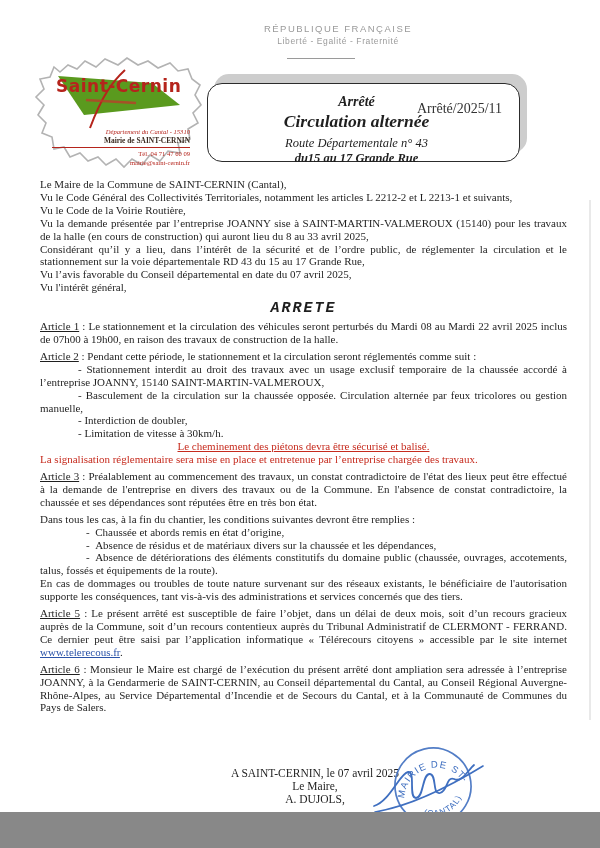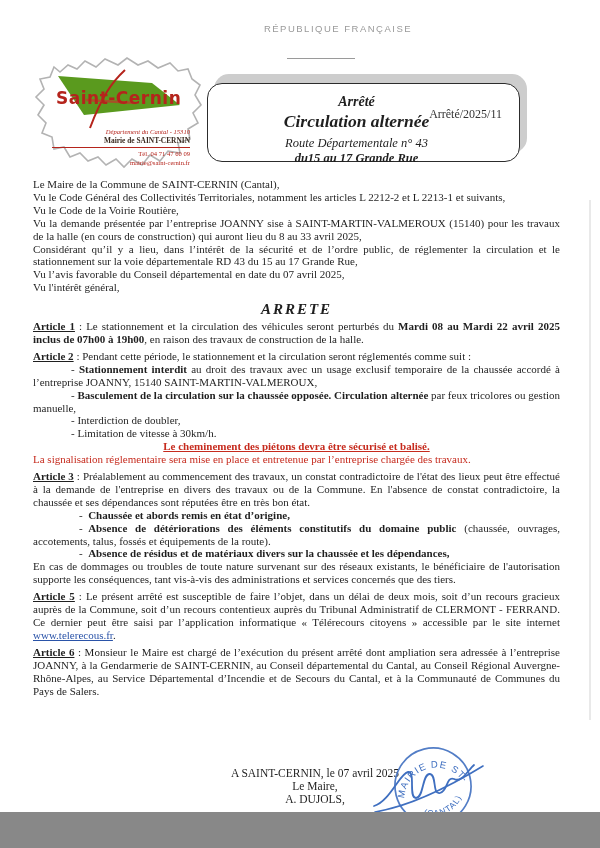--- a/index.html
+++ b/index.html
@@ -12,66 +12,67 @@
               font-family:"Liberation Sans",sans-serif;color:#9a9a9a;}
   .republique .l1{font-size:9.5px;letter-spacing:1.5px;}
   .republique .l2{font-size:8.5px;letter-spacing:.6px;margin-top:2px;}
   .rep-divider{position:absolute;left:287px;top:58px;width:68px;border-top:1.3px solid #9a9a9a;}
 
   
   .logo{position:absolute;left:28px;top:52px;width:182px;height:128px;}
   .logo svg{position:absolute;left:0;top:0;}
   .logo-name{position:absolute;left:28px;top:24px;width:170px;
              font-family:"DejaVu Sans",sans-serif;font-weight:bold;font-size:17px;
-             letter-spacing:.5px;color:#b5241c;white-space:nowrap;margin-top:12px;}
+             letter-spacing:.5px;color:#b5241c;white-space:nowrap;}
   .logo-info{position:absolute;left:24px;top:76px;width:138px;text-align:right;line-height:8.5px;}
   .logo-info .dept{font-size:6.6px;font-style:italic;color:#b5241c;}
   .logo-info .mairie{font-size:7.4px;font-weight:bold;color:#3a2a20;
                      border-bottom:1px solid #b5241c;padding-bottom:2px;margin-bottom:2px;}
   .logo-info .tel,.logo-info .mail{font-size:6.6px;color:#b5241c;}
 
   
   .titlebox{position:absolute;left:207px;top:83px;width:313px;height:79px;background:#fff;
             border:1.4px solid #2c2c2c;border-radius:15px;box-shadow:7px -9px 0 #cdcdcd;
             text-align:center;padding-top:10px;box-sizing:border-box;}
   .titlebox .t1{font-size:14px;font-weight:bold;font-style:italic;}
   .titlebox .t2{font-size:17.5px;font-weight:bold;font-style:italic;margin-top:1px;}
   .titlebox .t3{font-size:12.5px;font-style:italic;margin-top:4px;}
   .titlebox .t4{font-size:12.5px;font-weight:bold;font-style:italic;}
-  .titlebox .ref{position:absolute;right:17px;top:23px;font-size:12px;color:#333;}
+  .titlebox .ref{position:absolute;right:17px;top:17px;font-size:14px;color:#333;}
   .titlebox .inner{padding-right:14px;}
 
   
-  .body{position:absolute;left:33px;top:178px;width:527px;font-size:11px;line-height:12.9px;}
+  .body{position:absolute;left:40px;top:178px;width:527px;font-size:11px;line-height:12.9px;}
   .body p{margin:0;}
   .pre{text-align:justify;}
   .para{text-align:justify;}
   .mt{margin-top:4px !important;}
   .heading{text-align:center;font-size:15px;font-weight:bold;font-style:italic;
-           letter-spacing:2px;margin:9px 0 0 0;}
+           letter-spacing:2px;margin:9px 0 0 0;font-family:Liberation Mono, monospace;}
   .bullet{text-indent:38px;text-align:justify;}
   .bullet2{text-indent:46px;text-align:justify;}
   .center-red{text-align:center;margin-top:1px;}
-  .fb{font-weight:bold;}
+  .fb{font-weight:normal;}
   .fu{text-decoration:underline;}
   .fr{color:#c62b1e;}
   .fl{color:#2a53a8;text-decoration:underline;}
 
   
   .footer{position:absolute;left:165px;top:767px;width:300px;text-align:center;
           font-size:11.5px;line-height:13px;}
   .stamp{position:absolute;left:370px;top:740px;width:126px;height:98px;}
 </style>
 </head>
 <body>
 
 <div class="page">
 
   <div class="republique">
     <div class="l1">RÉPUBLIQUE FRANÇAISE</div>
+    <div class="l2">Liberté - Egalité - Fraternité</div>
   </div>
   <div class="rep-divider"></div>
 
   <div class="logo">
     <svg width="182" height="128" viewBox="0 0 182 128">
       <path d="M32,20 L40,13 L49,17 L57,9 L68,15 L77,7 L90,13 L99,6 L110,13 L120,9 L130,16 L142,11 L150,19 L160,17 L164,27 L172,33 L167,43 L173,53 L165,61 L170,71 L160,77 L162,87 L150,91 L152,101 L140,99 L132,109 L122,103 L114,113 L104,107 L96,115 L88,107 L78,113 L70,105 L60,109 L52,101 L42,105 L36,95 L26,97 L24,85 L14,81 L18,71 L10,63 L16,53 L8,45 L16,37 L12,27 L22,25 L26,15 Z" fill="#ffffff" stroke="#b3b3b3" stroke-width="1.6"></path>
       <polygon points="30,24 124,31 152,53 56,63" fill="#5a9a1e"></polygon>
       <path d="M97,18 C84,30 74,44 62,76" fill="none" stroke="#b5241c" stroke-width="2"></path>
       <path d="M58,48 L108,51" stroke="#c0392b" stroke-width="2.5" opacity="0.75"></path>
     </svg>
@@ -111,23 +112,24 @@
     <p class="bullet"><span>- </span><span class="fb">Stationnement interdit</span><span> au droit des travaux avec un usage exclusif temporaire de la chaussée accordé à l’entreprise JOANNY, 15140 SAINT-MARTIN-VALMEROUX,</span></p>
     <p class="bullet"><span>- </span><span class="fb">Basculement de la circulation sur la chaussée opposée. Circulation alternée</span><span> par feux tricolores ou gestion manuelle,</span></p>
     <p class="bullet"><span>- Interdiction de doubler,</span></p>
     <p class="bullet"><span>- Limitation de vitesse à 30km/h.</span></p>
 
     <p class="center-red"><span class="fb fu fr">Le cheminement des piétons devra être sécurisé et balisé.</span></p>
     <p class="para"><span class="fr">La signalisation réglementaire sera mise en place et entretenue par l’entreprise chargée des travaux.</span></p>
 
     <p class="para mt"><span class="fb fu">Article 3</span><span> : Préalablement au commencement des travaux, un constat contradictoire de l'état des lieux peut être effectué à la demande de l'entreprise en divers des travaux ou de la Commune. En l'absence de constat contradictoire, la chaussée et ses dépendances sont réputées être en très bon état.</span></p>
 
+    <p class="para mt"><span>Dans tous les cas, </span><span class="fb">à la fin du chantier, les conditions suivantes devront être remplies :</span></p>
     <p class="bullet2"><span>- </span><span class="fb">Chaussée et abords remis en état d’origine,</span></p>
+    <p class="bullet2"><span>- </span><span class="fb">Absence de résidus et de matériaux divers sur la chaussée et les dépendances,</span></p>
     <p class="bullet2"><span>- </span><span class="fb">Absence de détériorations des éléments constitutifs du domaine public</span><span> (chaussée, ouvrages, accotements, talus, fossés et équipements de la route).</span></p>
-    <p class="bullet2"><span>- </span><span class="fb">Absence de résidus et de matériaux divers sur la chaussée et les dépendances,</span></p>
     <p class="para"><span>En cas de dommages ou troubles de toute nature survenant sur des réseaux existants, le bénéficiaire de l'autorisation supporte les conséquences, tant vis-à-vis des administrations et services concernés que des tiers.</span></p>
 
     <p class="para mt"><span class="fb fu">Article 5</span><span> : Le présent arrêté est susceptible de faire l’objet, dans un délai de deux mois, soit d’un recours gracieux auprès de la Commune, soit d’un recours contentieux auprès du Tribunal Administratif de CLERMONT - FERRAND. Ce dernier peut être saisi par l’application informatique « Télérecours citoyens » accessible par le site internet </span><span class="fl">www.telerecous.fr</span><span>.</span></p>
     <p class="para mt"><span class="fb fu">Article 6</span><span> : Monsieur le Maire est chargé de l’exécution du présent arrêté dont ampliation sera adressée à l’entreprise JOANNY, à la Gendarmerie de SAINT-CERNIN, au Conseil départemental du Cantal, au Conseil Régional Auvergne-Rhône-Alpes, au Service Départemental d’Incendie et de Secours du Cantal, et à la Communauté de Communes du Pays de Salers.</span></p>
   </div>
 
   <div class="footer">
     <div>A SAINT-CERNIN, le 07 avril 2025</div>
     <div>Le Maire,</div>
     <div>A. DUJOLS,</div>

